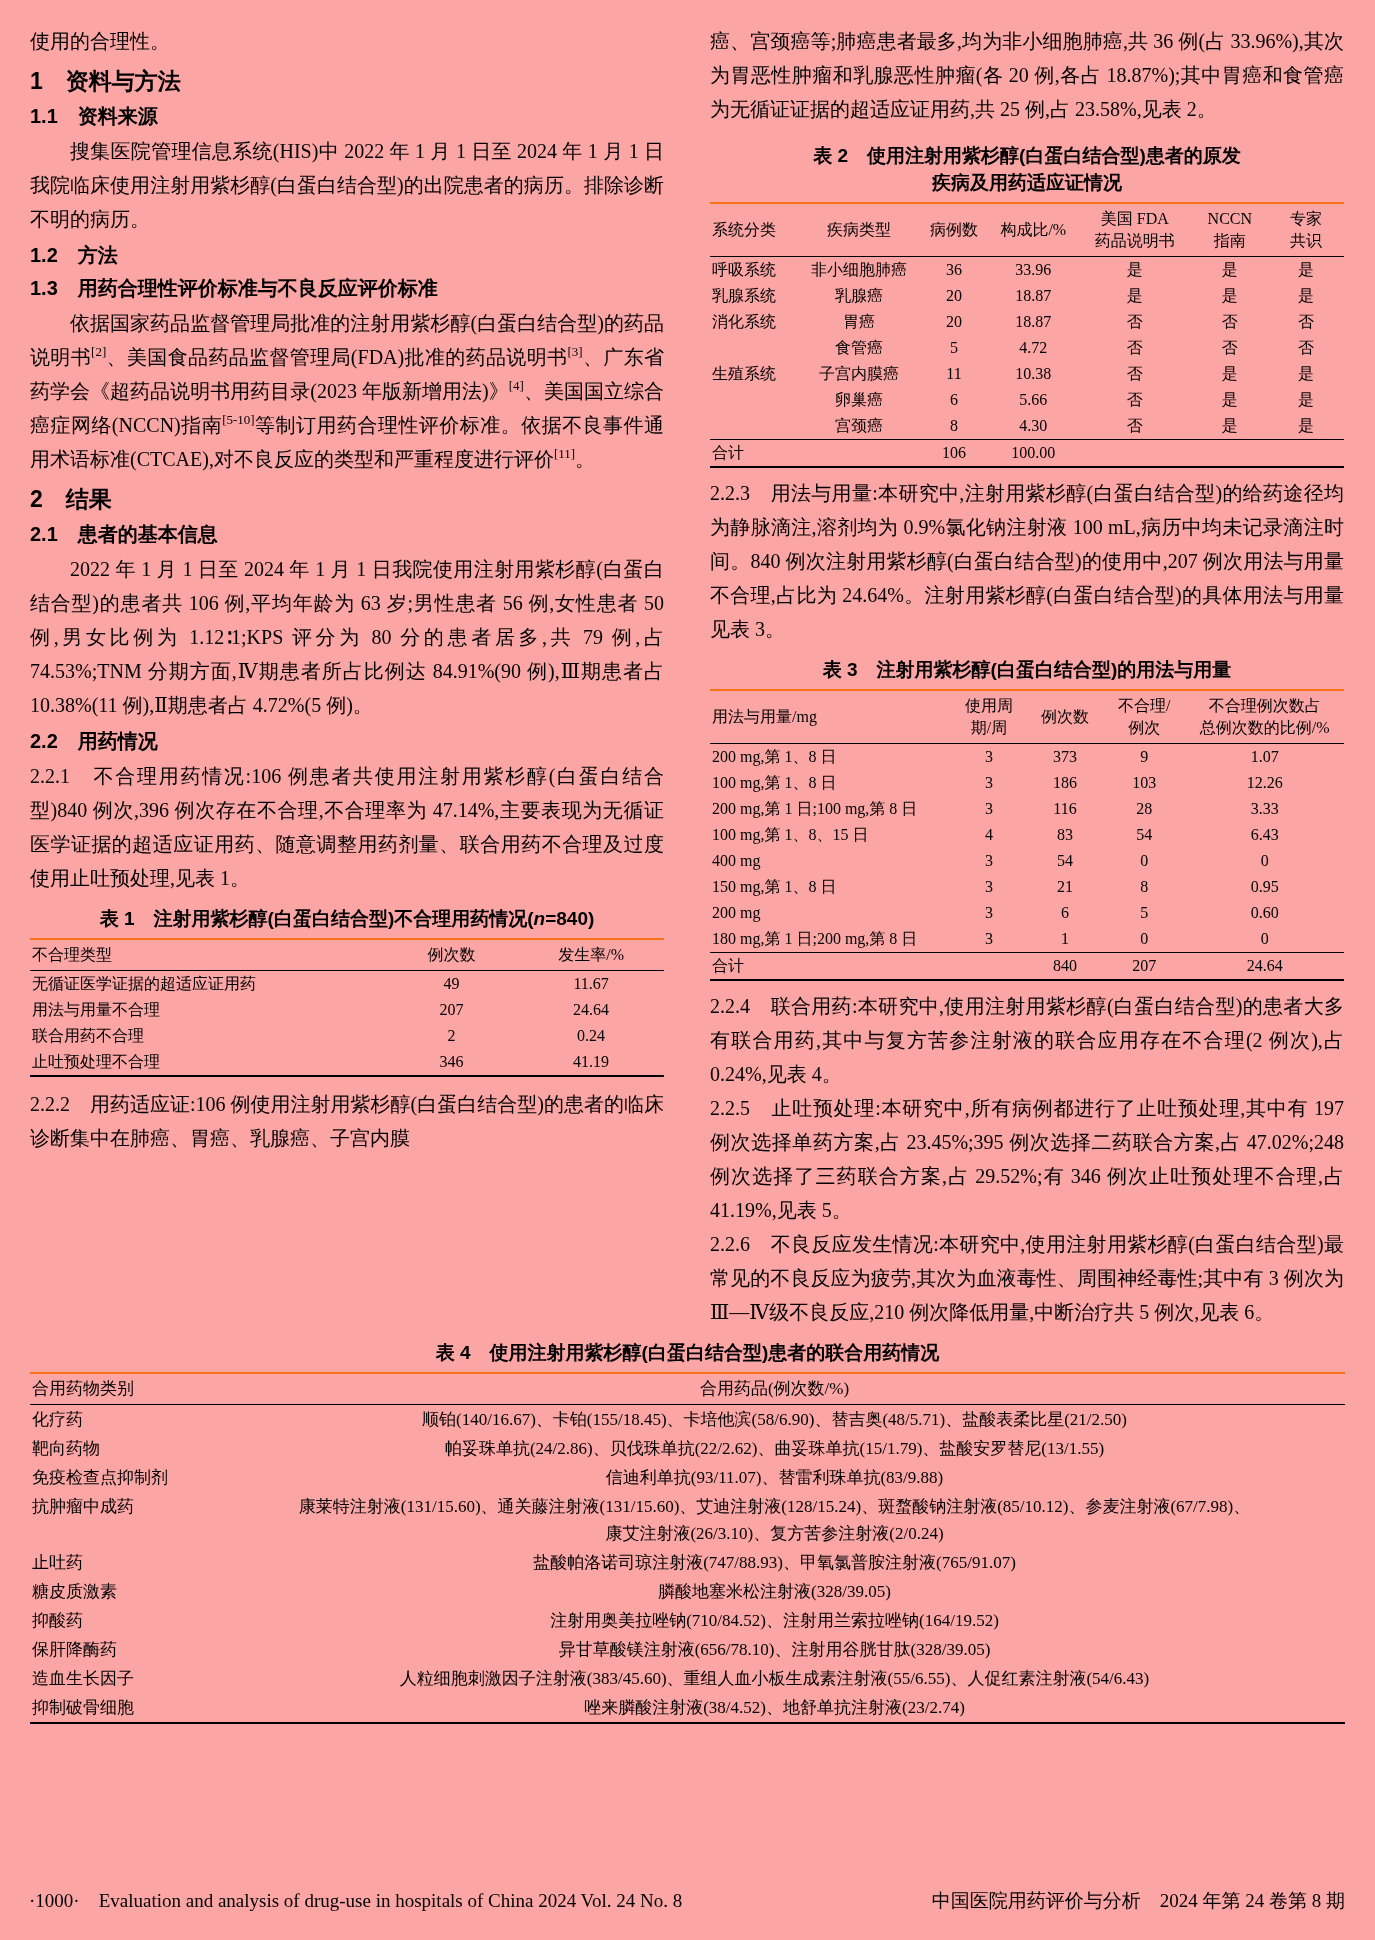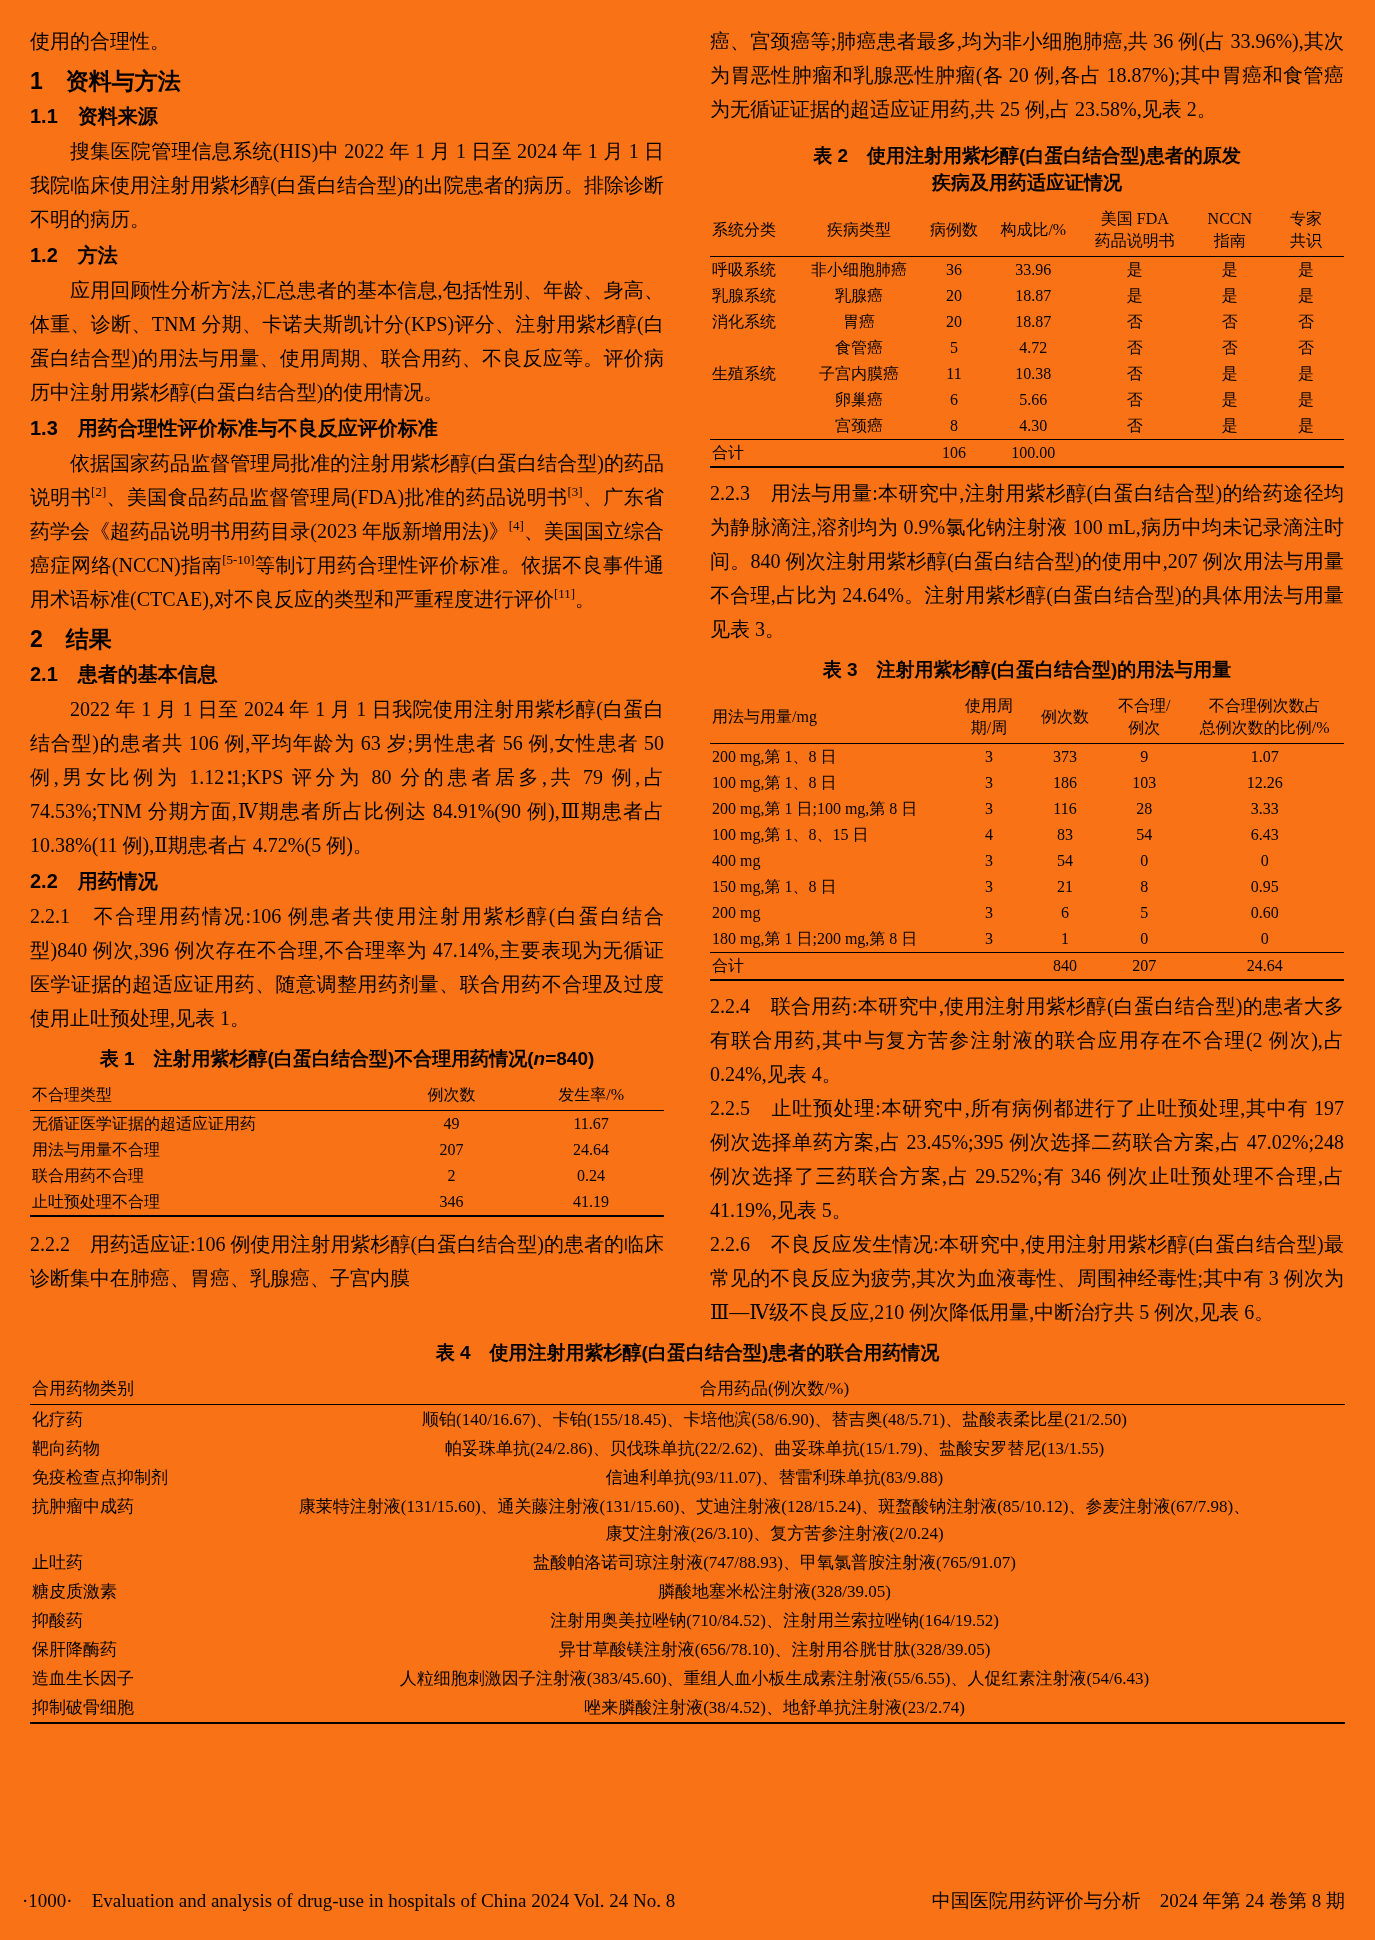--- a/index.html
+++ b/index.html
@@ -1,17 +1,17 @@
 <!DOCTYPE html>
 <html><head>
 <meta charset="utf-8">
 <style>
   html,body{margin:0;padding:0;background:#e8e8e8;}
   .page{
-    width:1375px;height:1940px;background:#f97316;color:#000;
+    width:1375px;height:1940px;background:#fca5a5;color:#000;
     position:relative;margin:0 auto;overflow:hidden;
     font-family:"Liberation Serif","DejaVu Serif",serif;
   }
   .content{padding:24px 30px 0 30px;}
   .columns{display:flex;gap:46px;align-items:flex-start;}
   .col{width:634px;flex:0 0 634px;}
   p.body{font-size:20px;line-height:34px;text-align:justify;margin:0;}
   p.indent{text-indent:2em;}
   sup{font-size:13px;line-height:0;}
   h1.sec{
@@ -56,39 +56,38 @@
   table.t3 th:nth-child(3){width:12%;}
   table.t3 th:nth-child(4){width:13%;}
   table.t3 th:nth-child(5){width:25%;}
   
   .t4-wrap{margin-top:8px;}
   table.t4{font-size:17px;}
   table.t4 th:nth-child(1){width:170px;}
   table.t4 td{line-height:27px;white-space:pre-line;}
   table.t4 td:first-child{vertical-align:top;}
   .footer{
-    position:absolute;left:22px;right:30px;bottom:26px;
+    position:absolute;left:29px;right:30px;bottom:26px;
     display:flex;justify-content:space-between;font-size:19px;
   }
 </style>
 </head>
 <body>
 
 <div class="page">
   <div class="content">
 
     <div class="columns">
 
       <div class="col">
         <p class="body">使用的合理性。</p>
         <h1 class="sec">1　资料与方法</h1>
         <h2 class="sub">1.1　资料来源</h2>
         <p class="body indent">搜集医院管理信息系统(HIS)中 2022 年 1 月 1 日至 2024 年 1 月 1 日我院临床使用注射用紫杉醇(白蛋白结合型)的出院患者的病历。排除诊断不明的病历。</p>
         <h2 class="sub">1.2　方法</h2>
-        <p class="body indent">应用回顾性分析方法,汇总患者的基本信息,包括性别、年龄、身高、体重、诊断、TNM 分期、卡诺夫斯凯计分(KPS)评分、注射用紫杉醇(白蛋白结合型)的用法与用量、使用周期、联合用药、不良反应等。评价病历中注射用紫杉醇(白蛋白结合型)的使用情况。</p>
         <h2 class="sub">1.3　用药合理性评价标准与不良反应评价标准</h2>
         <p class="body indent">依据国家药品监督管理局批准的注射用紫杉醇(白蛋白结合型)的药品说明书<sup>[2]</sup>、美国食品药品监督管理局(FDA)批准的药品说明书<sup>[3]</sup>、广东省药学会《超药品说明书用药目录(2023 年版新增用法)》<sup>[4]</sup>、美国国立综合癌症网络(NCCN)指南<sup>[5-10]</sup>等制订用药合理性评价标准。依据不良事件通用术语标准(CTCAE),对不良反应的类型和严重程度进行评价<sup>[11]</sup>。</p>
         <h1 class="sec">2　结果</h1>
         <h2 class="sub">2.1　患者的基本信息</h2>
         <p class="body indent">2022 年 1 月 1 日至 2024 年 1 月 1 日我院使用注射用紫杉醇(白蛋白结合型)的患者共 106 例,平均年龄为 63 岁;男性患者 56 例,女性患者 50 例,男女比例为 1.12∶1;KPS 评分为 80 分的患者居多,共 79 例,占 74.53%;TNM 分期方面,Ⅳ期患者所占比例达 84.91%(90 例),Ⅲ期患者占 10.38%(11 例),Ⅱ期患者占 4.72%(5 例)。</p>
         <h2 class="sub">2.2　用药情况</h2>
         <p class="body">2.2.1　不合理用药情况:106 例患者共使用注射用紫杉醇(白蛋白结合型)840 例次,396 例次存在不合理,不合理率为 47.14%,主要表现为无循证医学证据的超适应证用药、随意调整用药剂量、联合用药不合理及过度使用止吐预处理,见表 1。</p>
 
         <div class="tbl-title">表 1　注射用紫杉醇(白蛋白结合型)不合理用药情况(<i>n</i>=840)</div>
         <table class="tbl t1">

